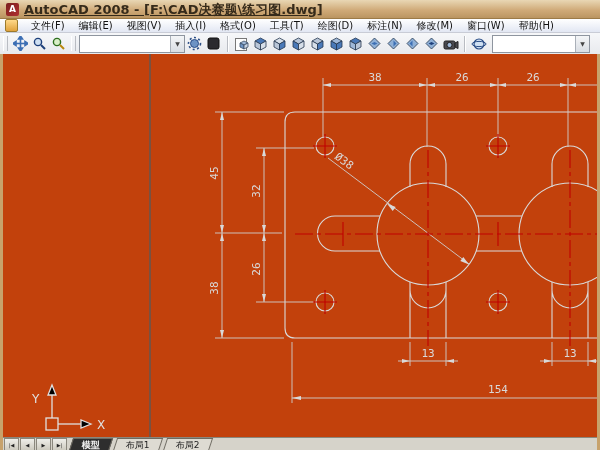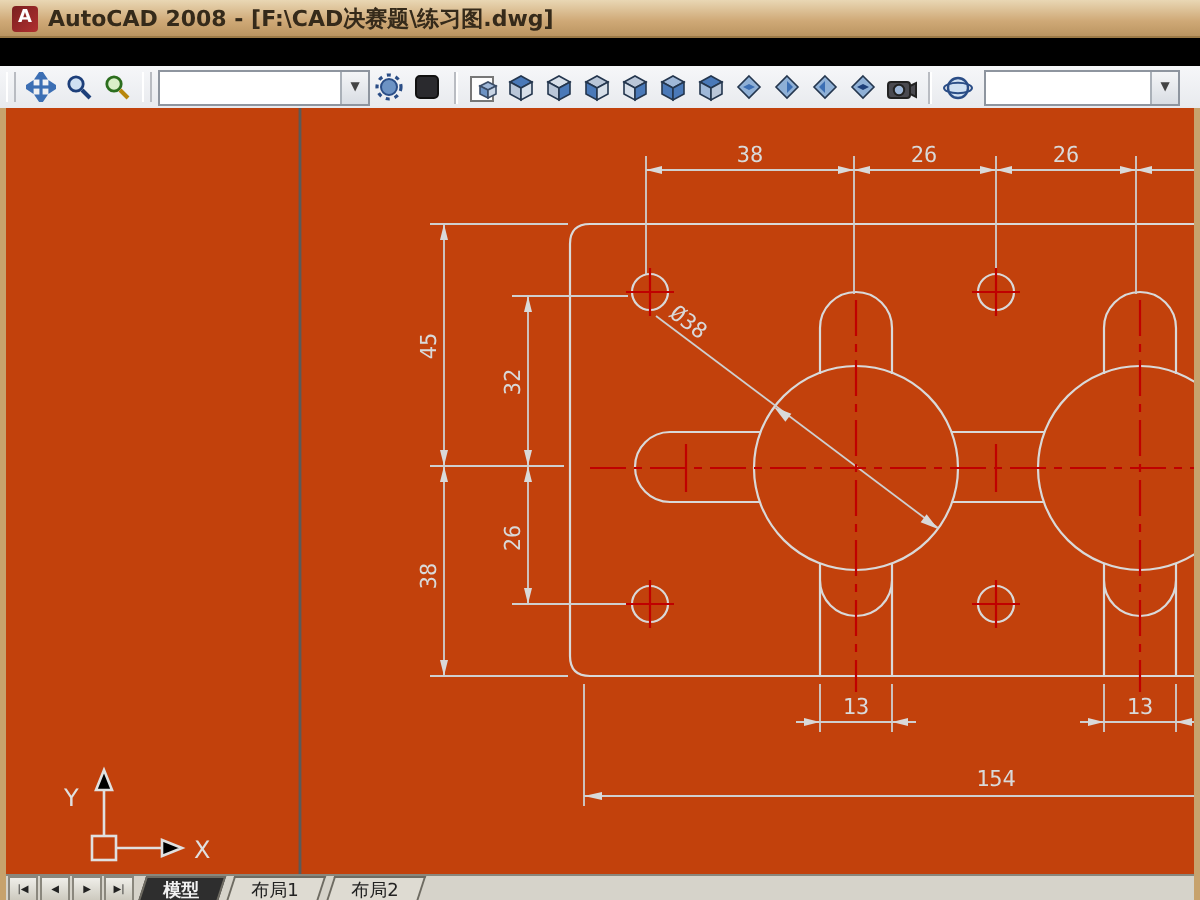--- a/index.html
+++ b/index.html
@@ -5,21 +5,21 @@
   html,body{margin:0;padding:0;}
   #stage{position:relative;width:600px;height:450px;overflow:hidden;
          font-family:"DejaVu Sans",sans-serif;background:#000;}
   
   #titlebar{position:absolute;left:0;top:0;width:600px;height:19px;
     background:linear-gradient(#e9d7b4,#cfa977 55%,#b8925e);
     display:flex;align-items:center;box-shadow:inset 0 -1px 0 #9c7a47;}
   #app-icon{width:13px;height:13px;margin:0 5px 0 6px;border-radius:2px;
     background:linear-gradient(135deg,#7a1f1f,#b03030);display:flex;align-items:center;justify-content:center;
     color:#fff;font-size:9px;font-weight:bold;line-height:1;}
-  #title-text{font-size:11px;font-weight:bold;color:#352a1a;white-space:nowrap;}
+  #title-text{font-size:13px;font-weight:bold;color:#352a1a;white-space:nowrap;text-decoration:underline;}
   #menubar{position:absolute;left:0;top:19px;width:600px;height:13px;
     background:linear-gradient(#ffffff,#e2e7f3);display:flex;align-items:center;
     border-bottom:1px solid #c9ccd6;}
   #doc-icon{width:11px;height:11px;margin:0 6px 0 5px;border-radius:2px;
     background:linear-gradient(#ffd98a,#e0a23c);border:1px solid #9c7a2c;}
   .menu-item{font-size:10px;color:#111;padding:0 7px;white-space:nowrap;cursor:default;}
   
   #toolbar{position:absolute;left:0;top:33px;width:600px;height:21px;
     background:linear-gradient(#f6f7f9,#e8eaee);border-bottom:1px solid #b9b4a6;
     display:flex;align-items:center;}
@@ -51,20 +51,34 @@
 </head>
 <body>
 
 <div id="stage">
 
   <div id="titlebar">
     <div id="app-icon">A</div>
     <div id="title-text">AutoCAD 2008 - [F:\CAD决赛题\练习图.dwg]</div>
   </div>
 
+  <div id="menubar">
+    <div id="doc-icon"></div>
+    <span class="menu-item">文件(F)</span>
+    <span class="menu-item">编辑(E)</span>
+    <span class="menu-item">视图(V)</span>
+    <span class="menu-item">插入(I)</span>
+    <span class="menu-item">格式(O)</span>
+    <span class="menu-item">工具(T)</span>
+    <span class="menu-item">绘图(D)</span>
+    <span class="menu-item">标注(N)</span>
+    <span class="menu-item">修改(M)</span>
+    <span class="menu-item">窗口(W)</span>
+    <span class="menu-item">帮助(H)</span>
+  </div>
 
   <div id="toolbar">
     <div class="grip"></div>
     <div class="tbtn">
       <svg width="15" height="15">
           <g stroke="#3c6fb4" stroke-width="1.6" fill="#3c6fb4">
         <line x1="7.5" y1="2" x2="7.5" y2="13"></line>
             <line x1="2" y1="7.5" x2="13" y2="7.5"></line>
         <polygon points="7.5,0 5.5,3 9.5,3"></polygon>
             <polygon points="7.5,15 5.5,12 9.5,12"></polygon>

